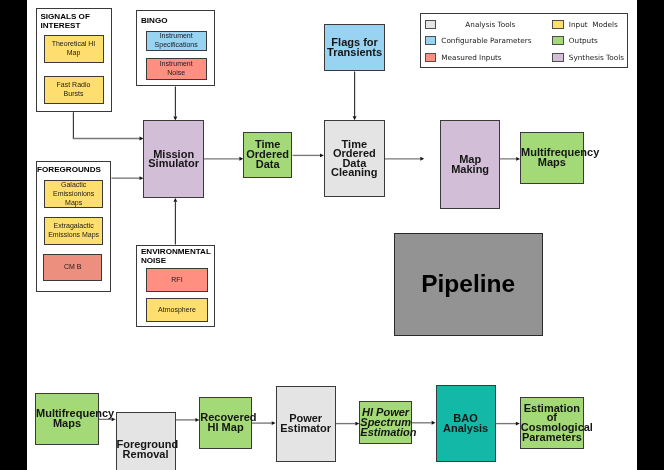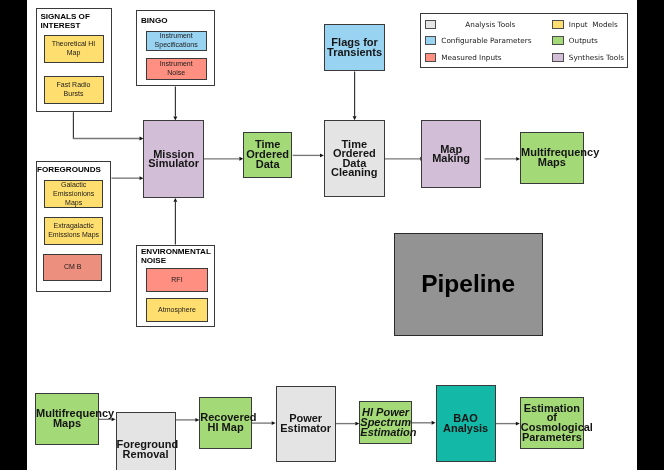--- a/index.html
+++ b/index.html
@@ -37,21 +37,21 @@
   #n-inoise{left:145.6px;top:58px;width:61.2px;height:22.2px;}
   #n-gal{left:44px;top:180px;width:59.3px;height:28.2px;}
   #n-exgal{left:44px;top:216.8px;width:59.3px;height:28.2px;}
   #n-cmb{left:43.4px;top:254.2px;width:58.8px;height:27.2px;}
   #n-rfi{left:146.3px;top:268.4px;width:61.3px;height:23.7px;}
   #n-atm{left:146.3px;top:298.3px;width:61.3px;height:23.5px;}
   #n-msim{left:143.4px;top:120.4px;width:60.5px;height:77.5px;}
   #n-tod{left:243.3px;top:131.6px;width:48.7px;height:46.4px;}
   #n-flags{left:324.1px;top:24.1px;width:61px;height:47.3px;}
   #n-todc{left:323.9px;top:120.2px;width:60.9px;height:77px;}
-  #n-mm{left:421px;top:120.2px;width:60.3px;height:68px;}
+  #n-mm{left:440px;top:120.2px;width:60.3px;height:89px;}
   #n-mfm{left:520.1px;top:131.7px;width:63.6px;height:52.8px;}
   #n-pipeline{left:393.6px;top:232.9px;width:149.1px;height:102.7px;
               font-size:24.5px;line-height:28px;border-color:#2a2a2a;color:#000;text-align:center;}
   #n-mfm2{left:35px;top:393px;width:63.9px;height:51.9px;}
   #n-fgr{left:115.5px;top:381.6px;width:60.1px;height:76.8px;}
   #n-rec{left:199.3px;top:397.1px;width:52.6px;height:51.9px;}
   #n-pest{left:275.6px;top:385.5px;width:60.1px;height:76.8px;}
   #n-hips{left:359.3px;top:401.2px;width:52.6px;height:43.1px;}
   #n-bao{left:435.5px;top:385.3px;width:60.2px;height:76.9px;}
   #n-cosmo{left:519.8px;top:396.7px;width:64.1px;height:52.6px;}

